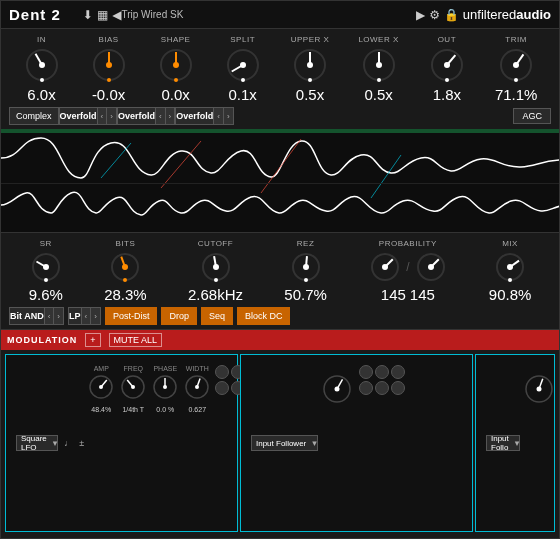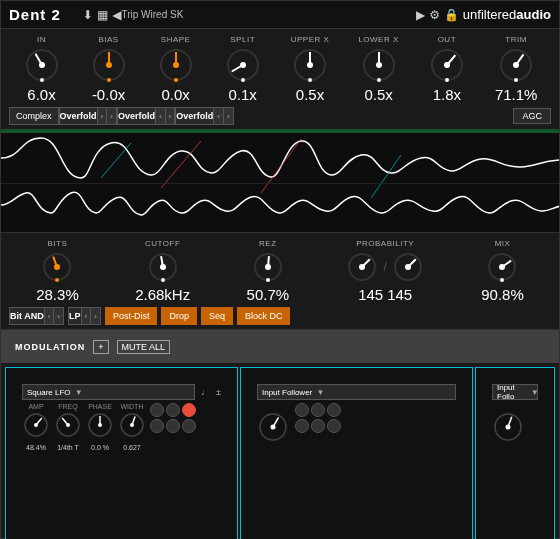--- a/index.html
+++ b/index.html
@@ -240,23 +240,23 @@
 
     
     .modulation-section {
       background: #1a1a1a;
       flex: 1;
     }
 
     .mod-header {
       display: flex;
       align-items: center;
-      background: #404040;
-      padding: 2px 14px;
-      height: 33px;
+      background: #b91c1c;
+      padding: 2px 6px;
+      height: 20px;
       gap: 8px;
     }
 
     .mod-header-title {
       font-size: 9px;
       font-weight: bold;
       color: #fff;
       letter-spacing: 1px;
     }
 
@@ -274,23 +274,22 @@
       display: flex;
       gap: 2px;
       padding: 4px;
       height: calc(100% - 22px);
     }
 
     .mod-panel {
       flex: 1;
       background: #111;
       border: 1px solid #00bcd4;
-      padding: 16px;
-      display: flex;
-      flex-direction: column;
+      padding: 10px;
+      display: flex;
       gap: 3px;
       min-width: 0;
     }
 
     .mod-panel-header {
       display: flex;
       align-items: center;
       gap: 4px;
     }
 
@@ -508,20 +507,32 @@
       <line x1="130" y1="10" x2="100" y2="45" stroke="#00bcd4" stroke-width="1" opacity="0.7"></line>
       <line x1="200" y1="8" x2="160" y2="55" stroke="#e74c3c" stroke-width="1" opacity="0.7"></line>
       <line x1="300" y1="6" x2="260" y2="60" stroke="#e74c3c" stroke-width="1" opacity="0.7"></line>
       <line x1="400" y1="22" x2="370" y2="65" stroke="#00bcd4" stroke-width="1" opacity="0.7"></line>
     </svg>
   </div>
 
   <div class="bottom-controls">
     <div class="bottom-knob-row">
 
+      <div class="knob-group">
+        <span class="knob-label">SR</span>
+        <div class="knob-container knob-sm">
+          <svg class="knob-svg" width="34" height="34" viewBox="0 0 34 34">
+            <circle cx="17" cy="17" r="13" fill="none" stroke="#333" stroke-width="2"></circle>
+            <path d="M17 17 L17 6" stroke="#fff" stroke-width="2" transform="rotate(-60 17 17)"></path>
+            <circle cx="17" cy="17" r="3" fill="#fff"></circle>
+            <circle cx="17" cy="30" r="2" fill="#fff"></circle>
+          </svg>
+        </div>
+        <span class="knob-value">9.6%</span>
+      </div>
 
       <div class="knob-group">
         <span class="knob-label">BITS</span>
         <div class="knob-container knob-sm">
           <svg class="knob-svg" width="34" height="34" viewBox="0 0 34 34">
             <circle cx="17" cy="17" r="13" fill="none" stroke="#333" stroke-width="2"></circle>
             <path d="M17 17 L17 6" stroke="#ff8c00" stroke-width="2" transform="rotate(-20 17 17)"></path>
             <circle cx="17" cy="17" r="3" fill="#ff8c00"></circle>
             <circle cx="17" cy="30" r="2" fill="#ff8c00"></circle>
           </svg>

